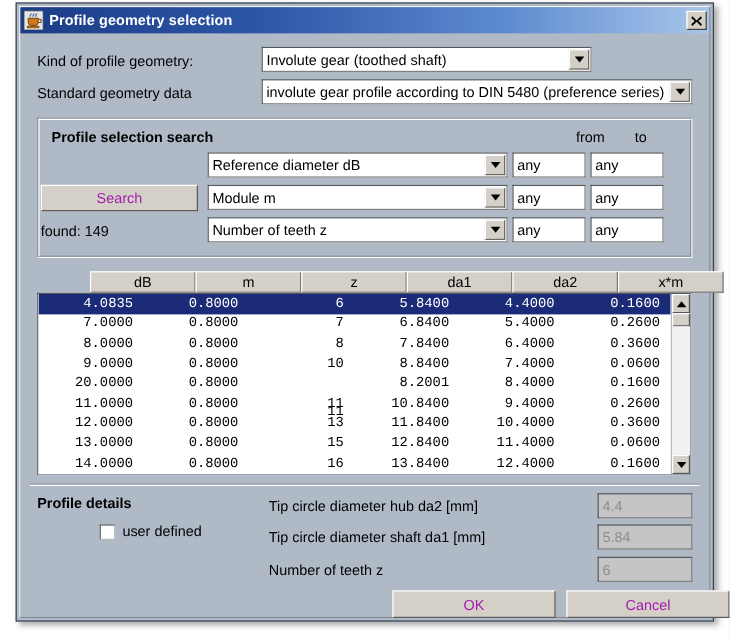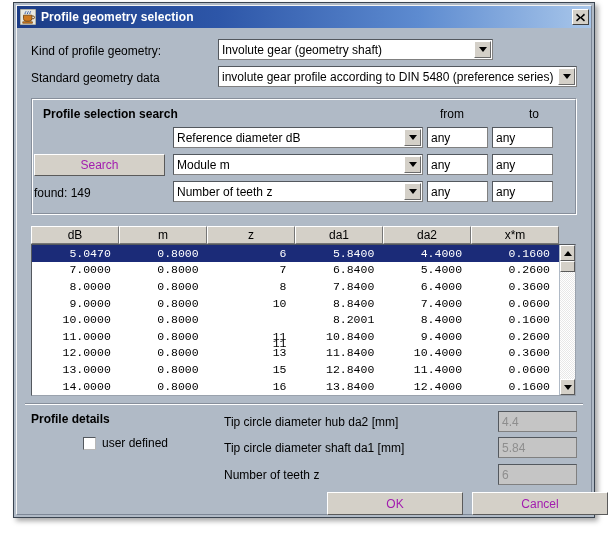--- a/index.html
+++ b/index.html
@@ -207,20 +207,21 @@
     position: absolute;
     left: 30px;
     top: 222px;
     width: 545px;
     height: 170px;
   }
   .thead {
     display: flex;
     height: 18px;
     width: 528px;
+    margin-left: 44px;
   }
   .th {
     background: #d4d0c8;
     border: 1px solid #ffffff;
     border-right-color: #767676;
     border-bottom-color: #767676;
     box-sizing: border-box;
     font-size: 12px;
     color: #000;
     display: flex;
@@ -347,39 +348,39 @@
         <svg width="11" height="11" viewBox="0 0 11 11">
           <path d="M2 1.6 L5.5 5 L9 1.6 L10 3 L7 5.6 L10 8.2 L9 9.6 L5.5 6.2 L2 9.6 L1 8.2 L4 5.6 L1 3 Z" fill="#000000"></path>
         </svg>
       </div>
     </div>
 
     <div class="content">
 
       <div class="lbl" style="position:absolute;left:14px;top:16px;">Kind of profile geometry:</div>
       <div class="combo" style="position:absolute;left:201px;top:11px;width:275px;">
-        <div class="val">Involute gear (geometry shaft)</div>
+        <div class="val">Involute gear (toothed shaft)</div>
         <div class="arrowbox">
               <span class="tri-down"></span>
             </div>
       </div>
 
       <div class="lbl" style="position:absolute;left:14px;top:43px;">Standard geometry data</div>
       <div class="combo" style="position:absolute;left:201px;top:38px;width:359px;">
         <div class="val">involute gear profile according to DIN 5480 (preference series)</div>
         <div class="arrowbox">
               <span class="tri-down"></span>
             </div>
       </div>
 
       <div class="group" style="left:14px;top:70px;width:546px;height:117px;">
         <div class="group-in"></div>
       </div>
       <div class="lbl" style="position:absolute;left:26px;top:79px;font-weight:bold;">Profile selection search</div>
-      <div class="lbl" style="position:absolute;left:423px;top:79px;">from</div>
+      <div class="lbl" style="position:absolute;left:463px;top:79px;">from</div>
       <div class="lbl" style="position:absolute;left:512px;top:79px;">to</div>
 
       <div class="combo" style="position:absolute;left:156px;top:99px;width:250px;">
         <div class="val">Reference diameter dB</div>
         <div class="arrowbox">
               <span class="tri-down"></span>
             </div>
       </div>
       <div class="tfield" style="position:absolute;left:410px;top:99px;width:61px;">any</div>
       <div class="tfield" style="position:absolute;left:475px;top:99px;width:61px;">any</div>
@@ -409,21 +410,21 @@
               <div class="th" style="width: 88px;">dB</div>
               <div class="th" style="width: 88px;">m</div>
               <div class="th" style="width: 88px;">z</div>
               <div class="th" style="width: 88px;">da1</div>
               <div class="th" style="width: 88px;">da2</div>
               <div class="th" style="width: 88px;">x*m</div>
             </div>
         <div class="tbody-outer">
           <div class="tbody">
                 <div class="trow sel">
-                  <div class="td" style="width: 88px;">5.0470</div>
+                  <div class="td" style="width: 88px;">4.0835</div>
                   <div class="td" style="width: 88px;">0.8000</div>
                   <div class="td" style="width: 88px;">6</div>
                   <div class="td" style="width: 88px;">5.8400</div>
                   <div class="td" style="width: 88px;">4.4000</div>
                   <div class="td" style="width: 88px;">0.1600</div>
                 </div>
                 <div class="trow">
                   <div class="td" style="width: 88px;">7.0000</div>
                   <div class="td" style="width: 88px;">0.8000</div>
                   <div class="td" style="width: 88px;">7</div>
@@ -441,21 +442,21 @@
                 </div>
                 <div class="trow">
                   <div class="td" style="width: 88px;">9.0000</div>
                   <div class="td" style="width: 88px;">0.8000</div>
                   <div class="td" style="width: 88px;">10</div>
                   <div class="td" style="width: 88px;">8.8400</div>
                   <div class="td" style="width: 88px;">7.4000</div>
                   <div class="td" style="width: 88px;">0.0600</div>
                 </div>
                 <div class="trow">
-                  <div class="td" style="width: 88px;">10.0000</div>
+                  <div class="td" style="width: 88px;">20.0000</div>
                   <div class="td" style="width: 88px;">0.8000</div>
                   <div class="td" style="width: 88px; margin-top: 48px;">11</div>
                   <div class="td" style="width: 88px;">8.2001</div>
                   <div class="td" style="width: 88px;">8.4000</div>
                   <div class="td" style="width: 88px;">0.1600</div>
                 </div>
                 <div class="trow">
                   <div class="td" style="width: 88px;">11.0000</div>
                   <div class="td" style="width: 88px;">0.8000</div>
                   <div class="td" style="width: 88px;">11</div>

